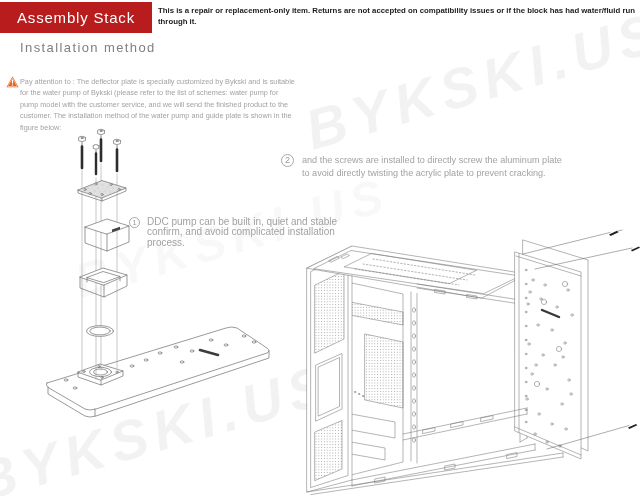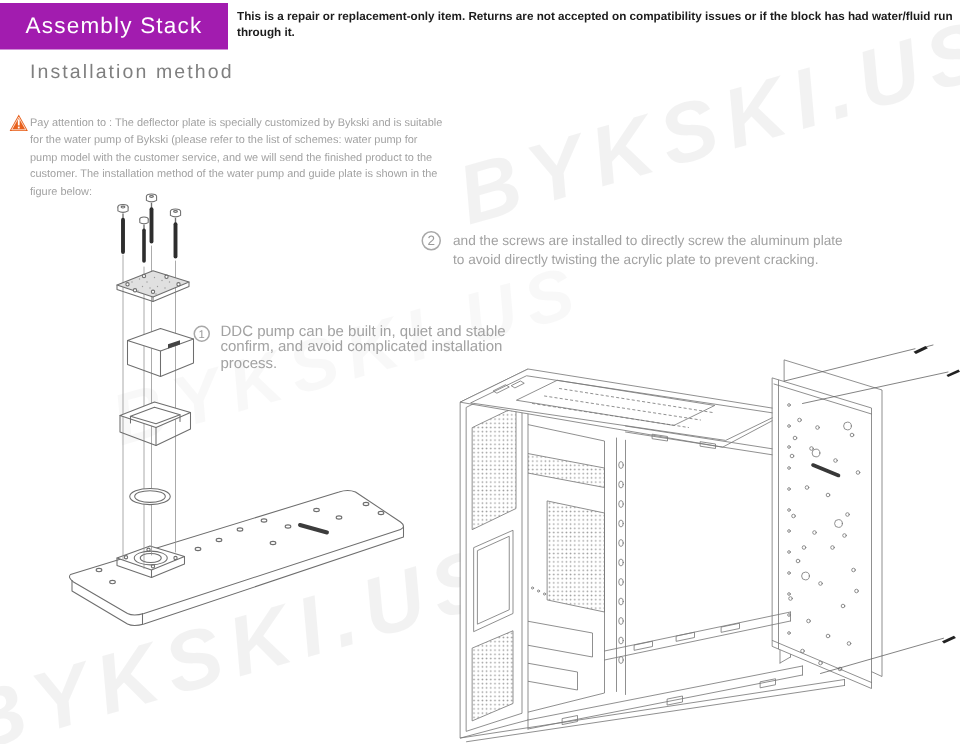--- a/index.html
+++ b/index.html
@@ -4,21 +4,21 @@
 <style>
   html,body{margin:0;padding:0;}
   body{
     width:640px;height:496px;position:relative;overflow:hidden;
     background:#ffffff;font-family:"Liberation Sans",sans-serif;
   }
   .abs{position:absolute;}
 
   
   .header-bar{
-    left:0;top:2px;width:152px;height:31px;background:#a21caf;
+    left:0;top:2px;width:152px;height:31px;background:#b91c1c;
     display:flex;align-items:center;justify-content:center;
   }
   .header-bar span{color:#ffffff;font-size:15px;letter-spacing:.8px;font-weight:500;}
   .header-note{
     left:158px;top:6px;width:478px;font-size:7.8px;font-weight:700;color:#1c1c1c;
     line-height:10.5px;
   }
 
   
   .wm{font-weight:700;font-style:italic;letter-spacing:7px;color:rgba(0,0,0,0.05);

